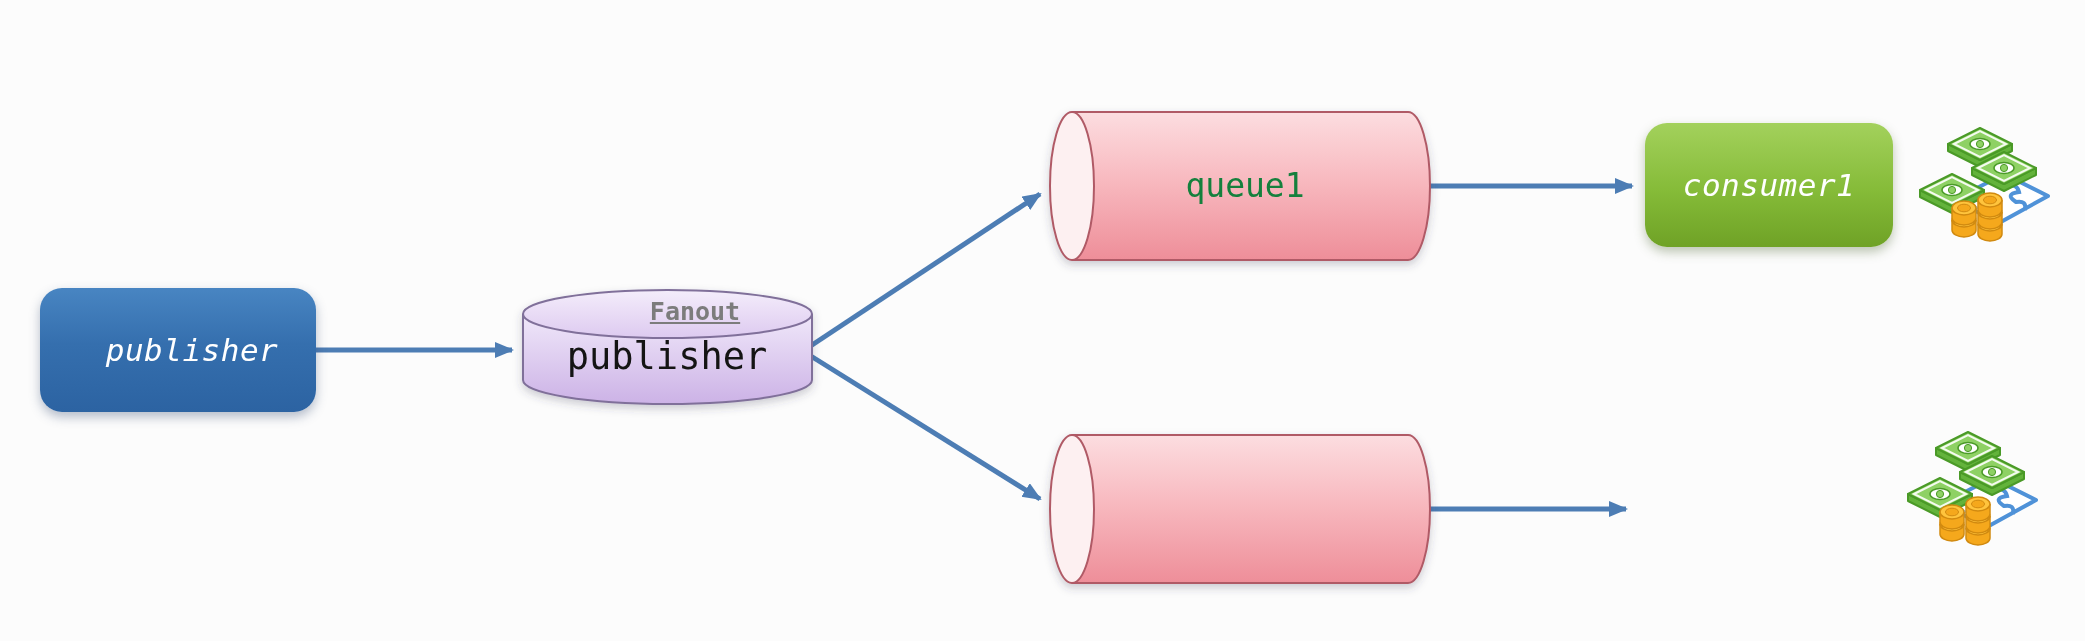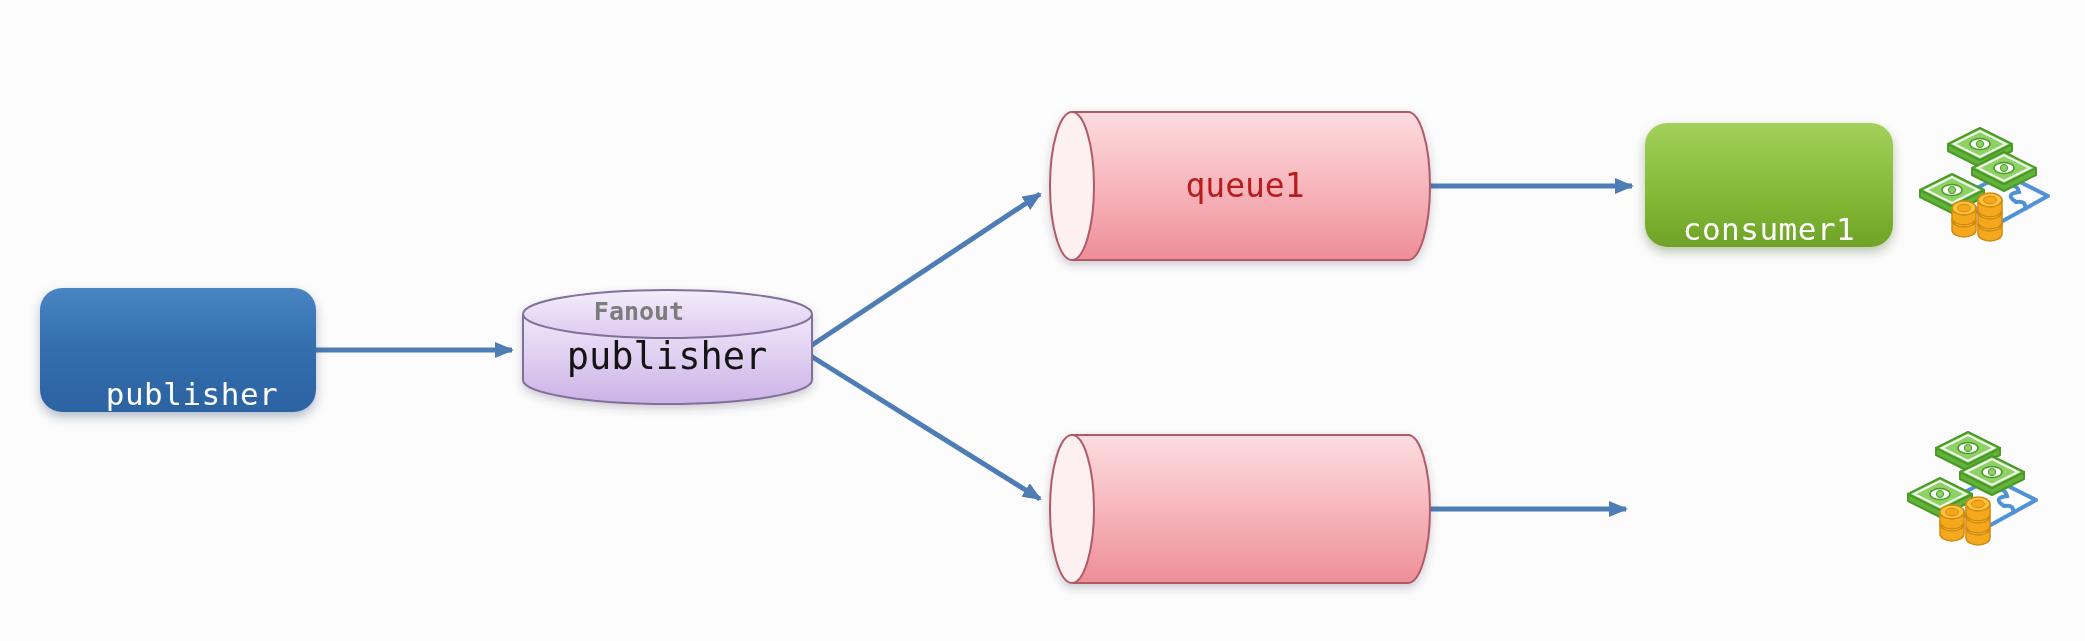--- a/index.html
+++ b/index.html
@@ -11,45 +11,46 @@
     overflow: hidden;
     font-family: "DejaVu Sans Mono", "Liberation Mono", monospace;
   }
   .stage svg.layer {
     position: absolute;
     left: 0; top: 0;
   }
   .node {
     position: absolute;
     display: flex;
-    align-items: flex-end;
+    align-items: center;
     justify-content: center;
     border-radius: 22px;
     color: #ffffff;
     letter-spacing: 0.5px;
     white-space: nowrap;
+    font-style: italic;
   }
   .node.blue {
     background: linear-gradient(180deg, #4885c2 0%, #356fae 45%, #2c63a2 100%);
     box-shadow: 0 5px 11px rgba(45, 70, 110, 0.35);
     font-size: 31px;
   }
   .node.green {
     background: linear-gradient(180deg, #a3d15c 0%, #85bb38 55%, #6fa226 100%);
     box-shadow: 0 5px 11px rgba(70, 95, 40, 0.35);
     font-size: 31px;
   }
   .lbl {
     position: absolute;
     text-align: center;
     white-space: nowrap;
   }
   .lbl.queue {
     font-size: 33px;
-    color: #b91c1c;
+    color: #15803d;
   }
   .lbl.fanout {
     font-size: 25px;
     font-weight: bold;
     color: #7c7c7c;
   }
   .lbl.exchange {
     font-size: 37px;
     color: #141414;
   }
@@ -141,21 +142,21 @@
     </g>
 
     <use href="#money-icon-g" transform="translate(1918,128)"></use>
     <use href="#money-icon-g" transform="translate(1906,432)"></use>
   </svg>
 
   <div class="node blue" style="left:40px; top:288px; width:248px; height:124px;padding-left:28px;">
     <span>publisher</span>
   </div>
 
-  <div class="lbl fanout" style="left:489px; top:297px; width:300px; height:30px; line-height:30px;">Fanout</div>
+  <div class="lbl fanout" style="left:545px; top:297px; width:300px; height:30px; line-height:30px;text-decoration:underline;">Fanout</div>
   <div class="lbl exchange" style="left:517px; top:336px; width:300px; height:42px; line-height:42px;">publisher</div>
 
   <div class="lbl queue" style="left:1090px; top:165px; width:310px; height:42px; line-height:42px;">queue1</div>
 
   <div class="node green" style="left:1645px; top:123px; width:248px; height:124px;">
     <span>consumer1</span>
   </div>
 
 </div>
 

